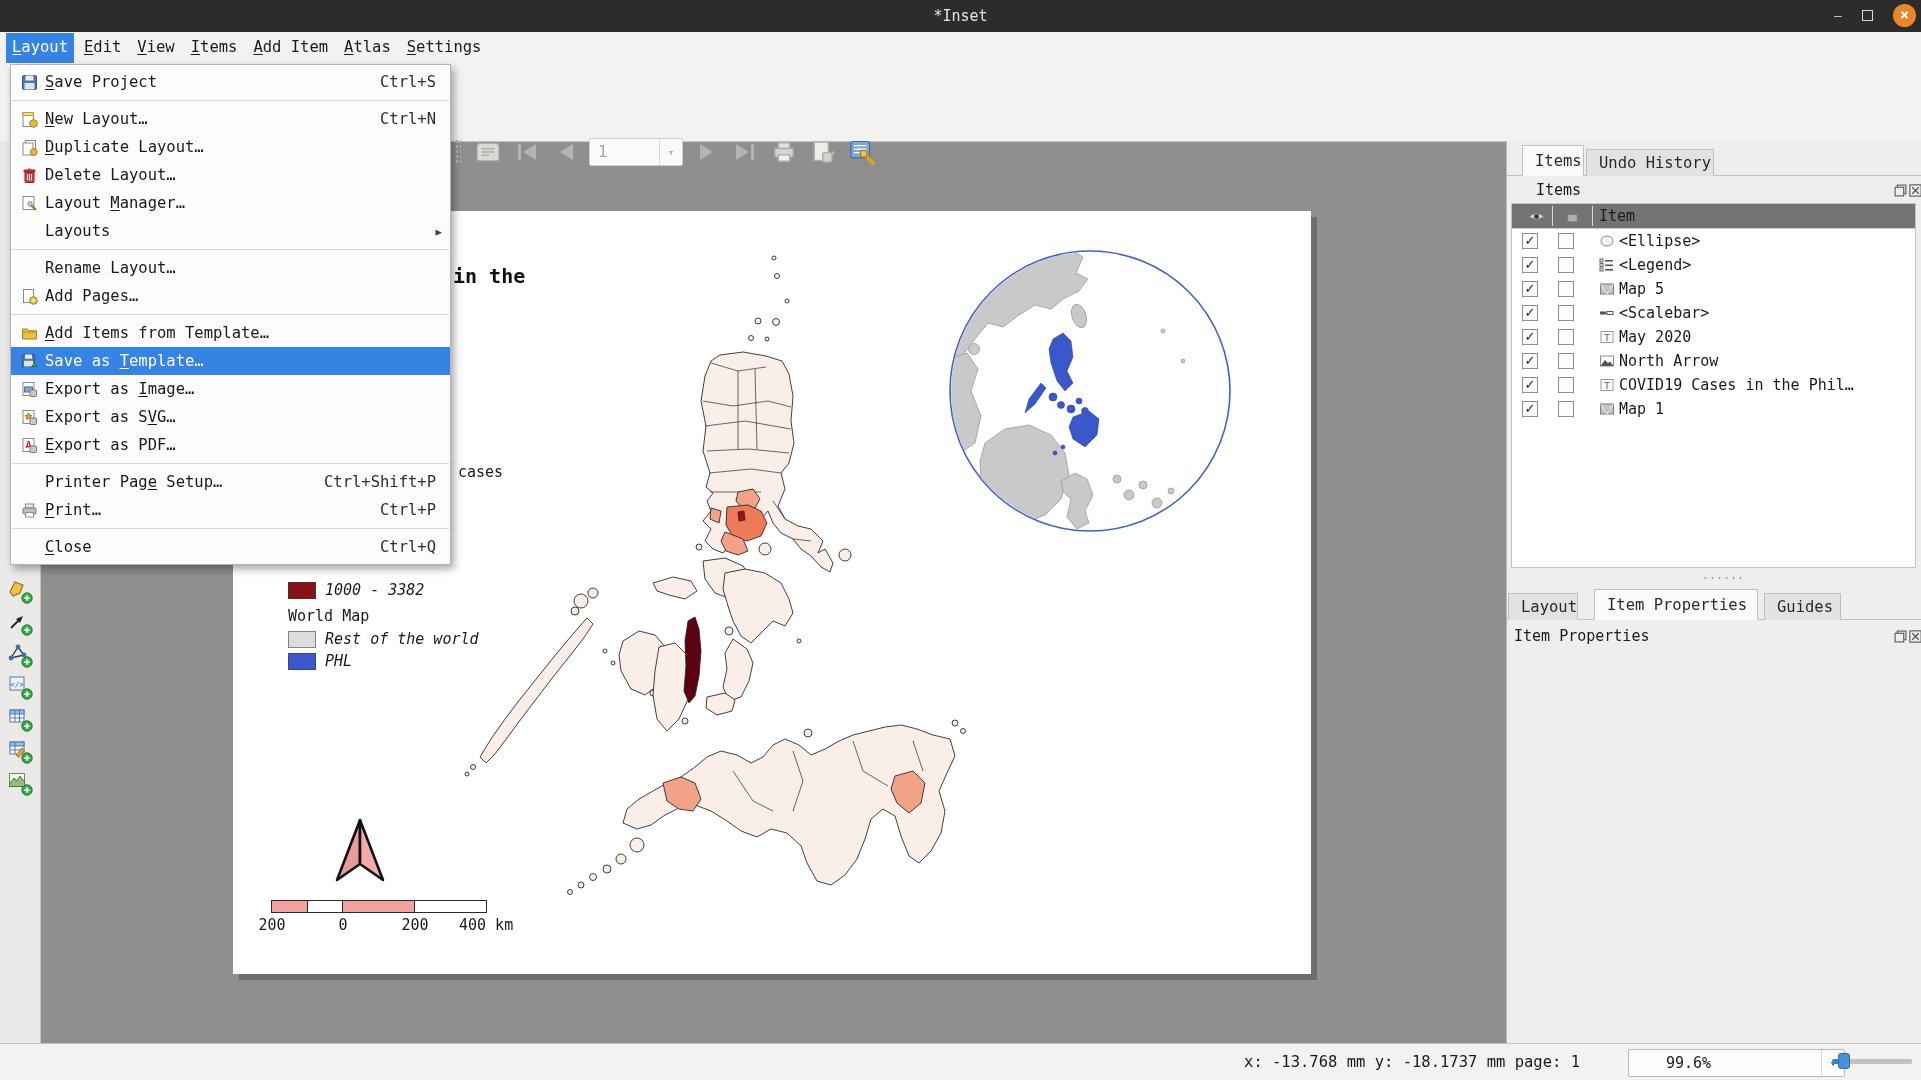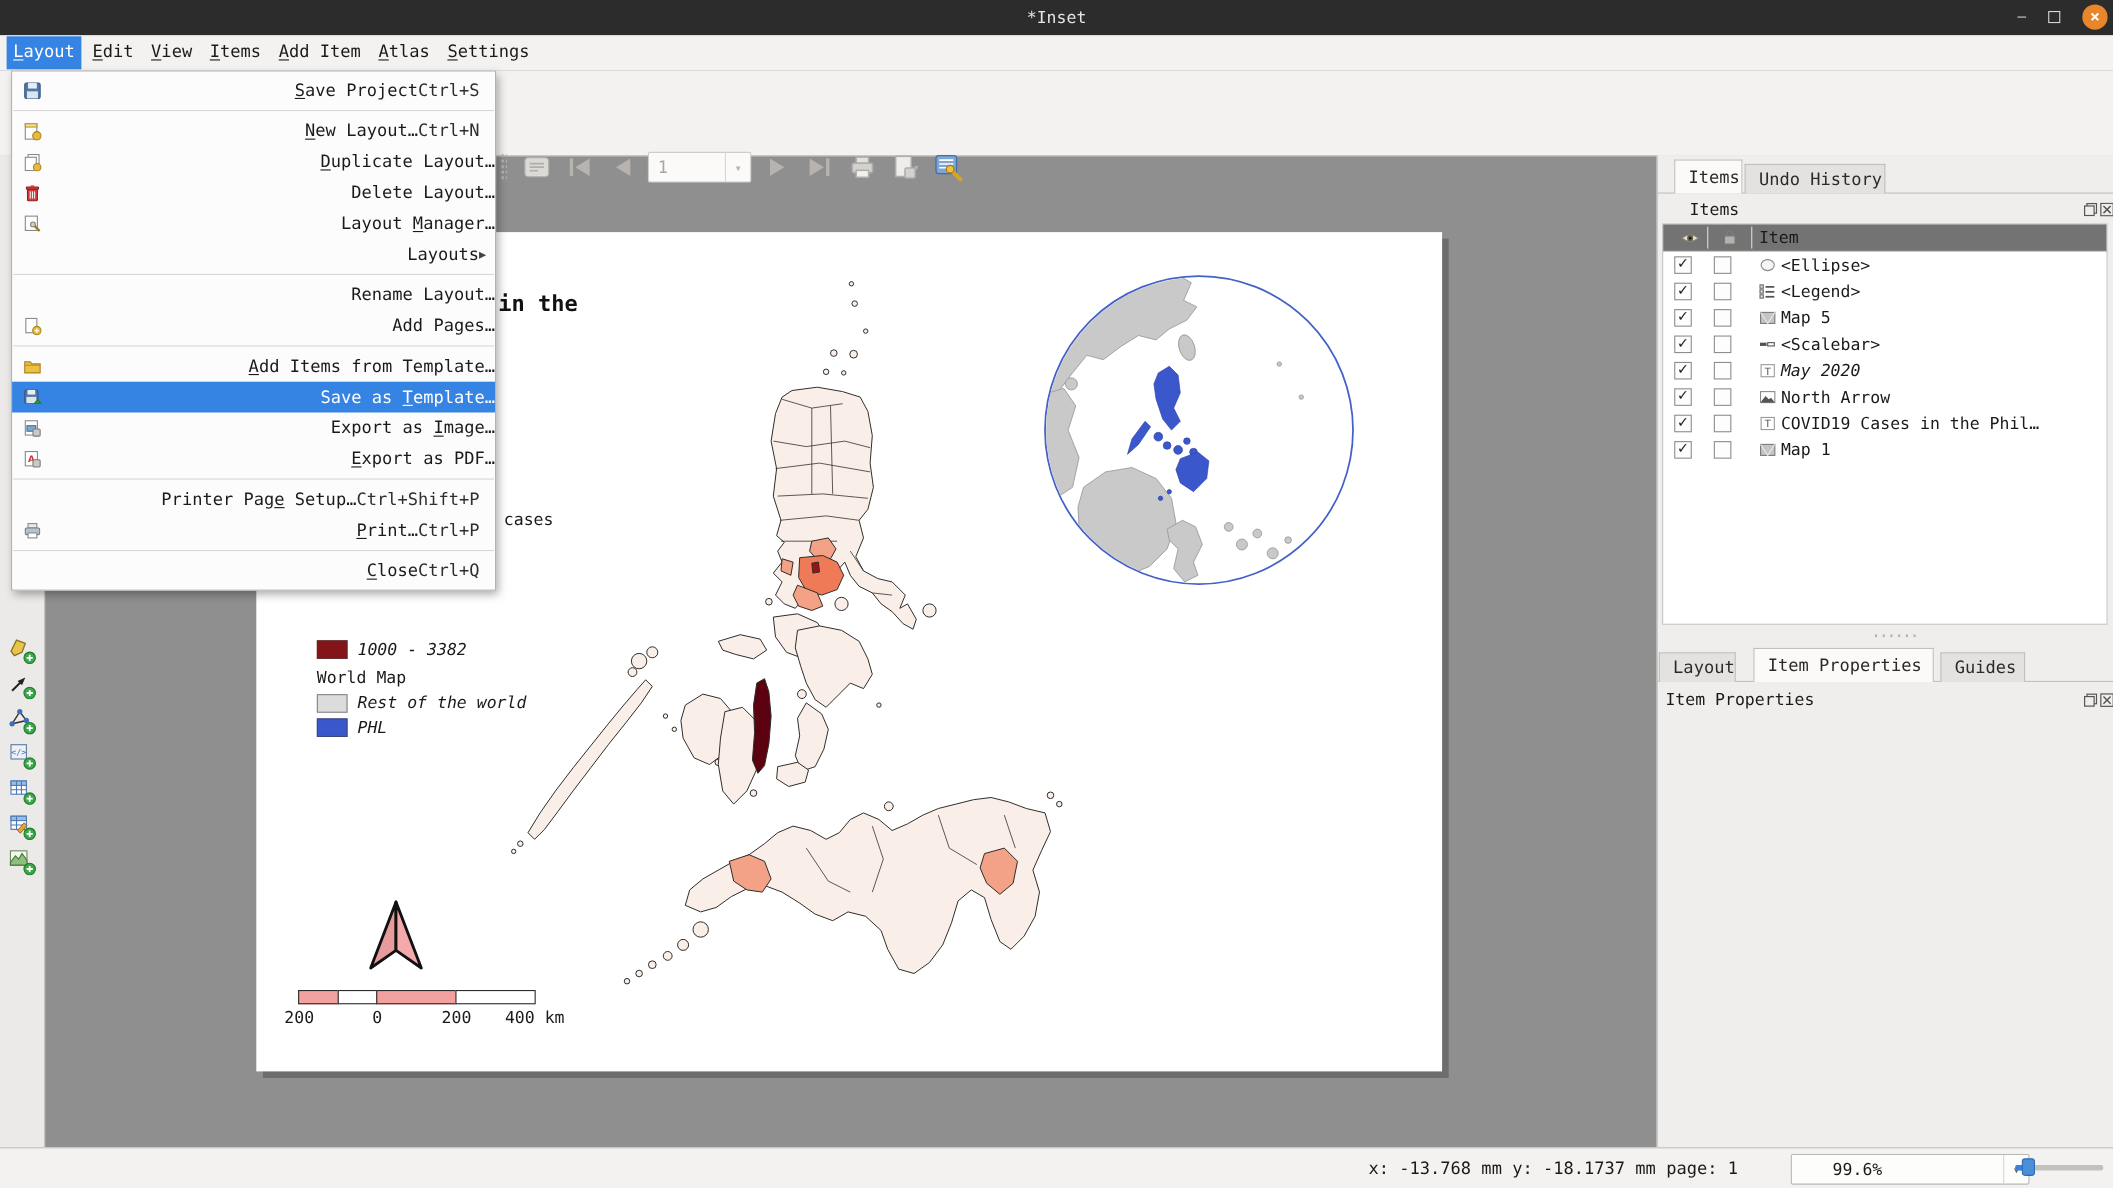--- a/index.html
+++ b/index.html
@@ -86,21 +86,21 @@
   .sb-coords{position:absolute;right:341px;top:9px;font-size:15.5px;white-space:pre;}
   .zoom-combo{position:absolute;left:1628px;top:5px;width:186px;height:26px;background:#fdfdfc;border:1px solid #b9b7b4;border-radius:2px;display:flex;align-items:center;padding-left:29px;}
   .zoom-combo .val{flex:1;padding-left:8px;font-size:15px;}
   .zoom-combo .combo-caret{color:#555;}
   .zslider-track{position:absolute;left:1832px;top:1059px;width:80px;height:5px;background:#c3c1be;border-radius:2px;}
   .zslider-fill{position:absolute;left:1832px;top:1059px;width:10px;height:5px;background:#3584e4;border-radius:2px;}
   .zslider-handle{position:absolute;left:1838px;top:1053px;width:12px;height:16px;background:#4a90d9;border:1px solid #2f6cb3;border-radius:3px;box-sizing:border-box;}
 
   
   .menu{position:absolute;left:10px;top:64px;width:441px;background:#fcfcfc;border:1px solid #b5b3b1;
-        box-shadow:3px 4px 8px rgba(0,0,0,.35);padding:3px 0;z-index:50;box-sizing:border-box;text-align:right;}
+        box-shadow:3px 4px 8px rgba(0,0,0,.35);padding:3px 0;z-index:50;box-sizing:border-box;}
   .menu-row{height:28px;display:flex;align-items:center;}
   .menu-row.hl{background:#3584e4;color:#fff;}
   .mi-icon{width:24px;margin-left:6px;margin-right:4px;display:flex;align-items:center;justify-content:center;flex:none;}
   .mi-label{flex:1;white-space:pre;}
   .mi-shortcut{padding-right:14px;color:#2e2e2e;white-space:pre;}
   .mi-sub{padding-right:8px;font-family:"DejaVu Sans",sans-serif;font-size:13px;color:#444;}
   .menu-sep{border-top:1px solid #d8d6d4;margin:4px 1px;}
 </style>
 </head>
 <body>
@@ -480,21 +480,21 @@
               </svg></span>
             <span class="row-label" style="left: 107px;">&lt;Scalebar&gt;</span>
           </div>
           <div class="list-row" style="top: 121px;">
             <span class="cbx" style="left: 10px;">✓</span>
             <span class="cbx" style="left: 46px;"></span>
             <span class="row-icon" style="left: 87px;"><svg width="16" height="16" viewBox="0 0 16 16">
                 <rect x="2" y="2.5" width="12" height="11" fill="#fff" stroke="#9a9a9a"></rect>
                 <text x="8" y="11.5" font-size="9" text-anchor="middle" fill="#555" font-family="DejaVu Sans, sans-serif">T</text>
               </svg></span>
-            <span class="row-label" style="left: 107px; font-style: italic;">May 2020</span>
+            <span class="row-label" style="left: 107px;">May 2020</span>
           </div>
           <div class="list-row" style="top: 145px;">
             <span class="cbx" style="left: 10px;">✓</span>
             <span class="cbx" style="left: 46px;"></span>
             <span class="row-icon" style="left: 87px;"><svg width="16" height="16" viewBox="0 0 16 16">
                 <rect x="1.5" y="3" width="13" height="10" fill="#fff" stroke="#8a8a8a"></rect>
                 <path d="M1.5,13 L6,7 L9,10 L11,8.5 L14.5,13 Z" fill="#555"></path>
               </svg></span>
             <span class="row-label" style="left: 107px;">North Arrow</span>
           </div>
@@ -659,20 +659,30 @@
             <rect x="3.5" y="6" width="8" height="5" fill="#7fa8d0" stroke="#4a6f96"></rect>
             <rect x="9" y="9" width="6.5" height="6.5" rx="1" fill="#c9c9c9" stroke="#7a7a7a"></rect>
           </svg>
         </span>
         <span class="mi-label">Export as <u>I</u>mage…</span>
       </div>
       <div class="menu-row">
         <span class="mi-icon">
           <svg width="17" height="17" viewBox="0 0 17 17">
             <rect x="2" y="1.5" width="11" height="13" fill="#fff" stroke="#8a8a8a"></rect>
+            <path d="M7.5,4 l1,2.2 2.4,.3 -1.8,1.6 .5,2.4 -2.1,-1.2 -2.1,1.2 .5,-2.4 -1.8,-1.6 2.4,-.3 Z" fill="#e9a33a" stroke="#a8701f"></path>
+            <rect x="9" y="9" width="6.5" height="6.5" rx="1" fill="#c9c9c9" stroke="#7a7a7a"></rect>
+          </svg>
+        </span>
+        <span class="mi-label">Export as S<u>V</u>G…</span>
+      </div>
+      <div class="menu-row">
+        <span class="mi-icon">
+          <svg width="17" height="17" viewBox="0 0 17 17">
+            <rect x="2" y="1.5" width="11" height="13" fill="#fff" stroke="#8a8a8a"></rect>
             <text x="7.5" y="11" font-size="8" text-anchor="middle" fill="#c33" font-family="DejaVu Sans, sans-serif" font-weight="bold">A</text>
             <rect x="9" y="9" width="6.5" height="6.5" rx="1" fill="#c9c9c9" stroke="#7a7a7a"></rect>
           </svg>
         </span>
         <span class="mi-label"><u>E</u>xport as PDF…</span>
       </div>
       <div class="menu-sep"></div>
       <div class="menu-row">
         <span class="mi-icon"></span>
         <span class="mi-label">Printer Pag<u>e</u> Setup…</span>

